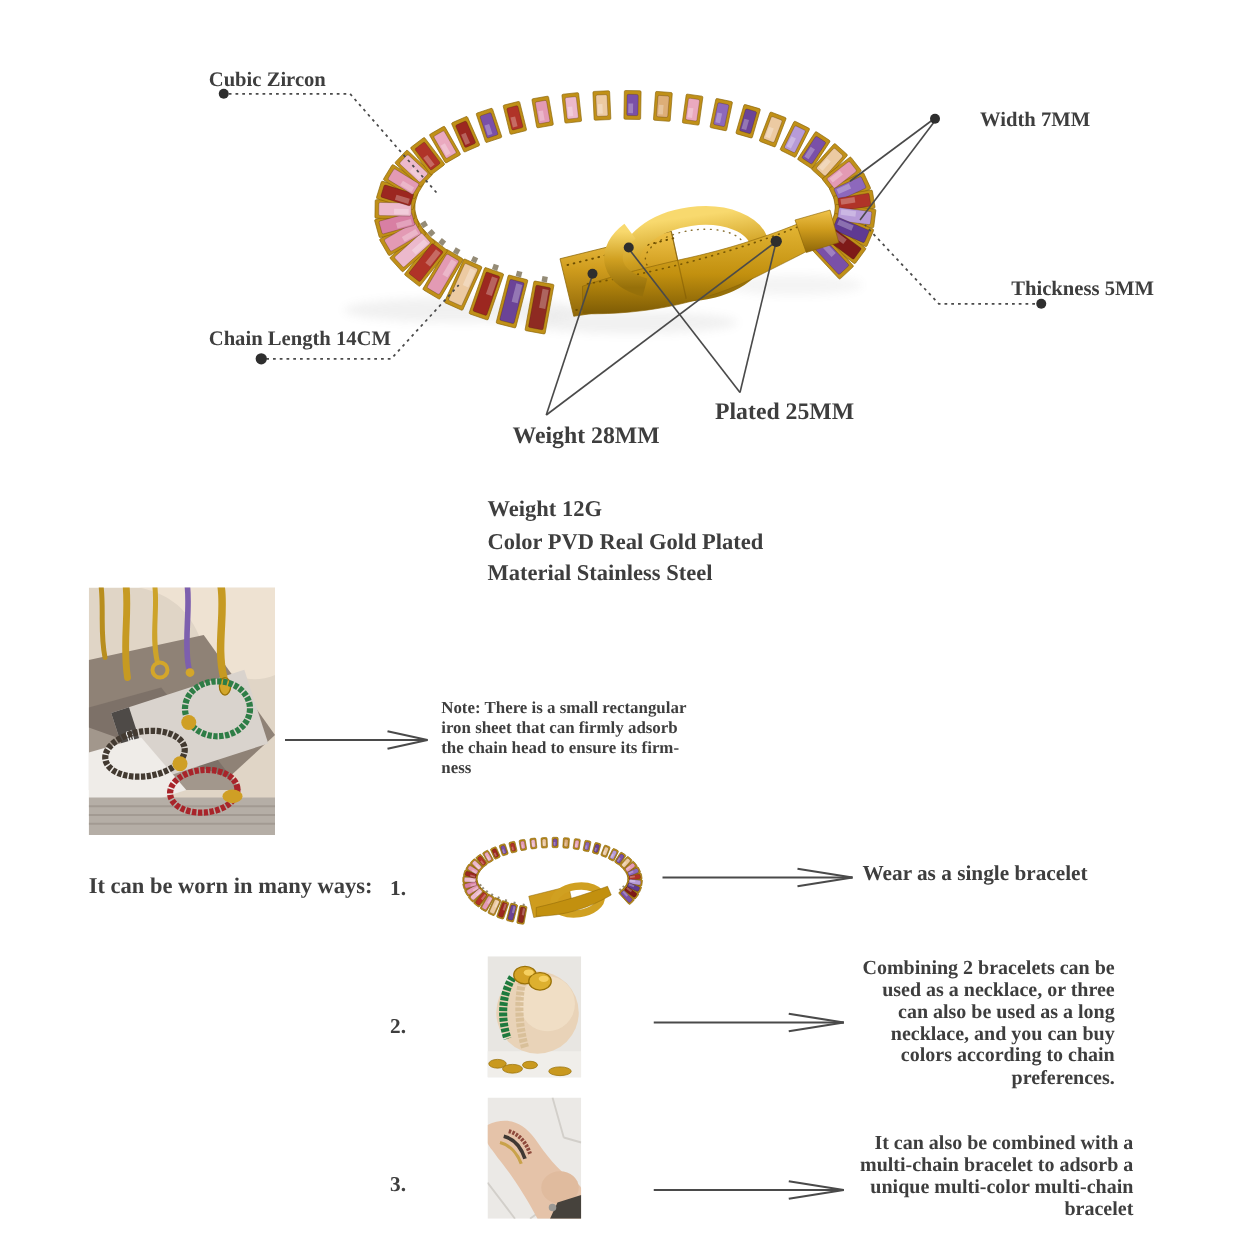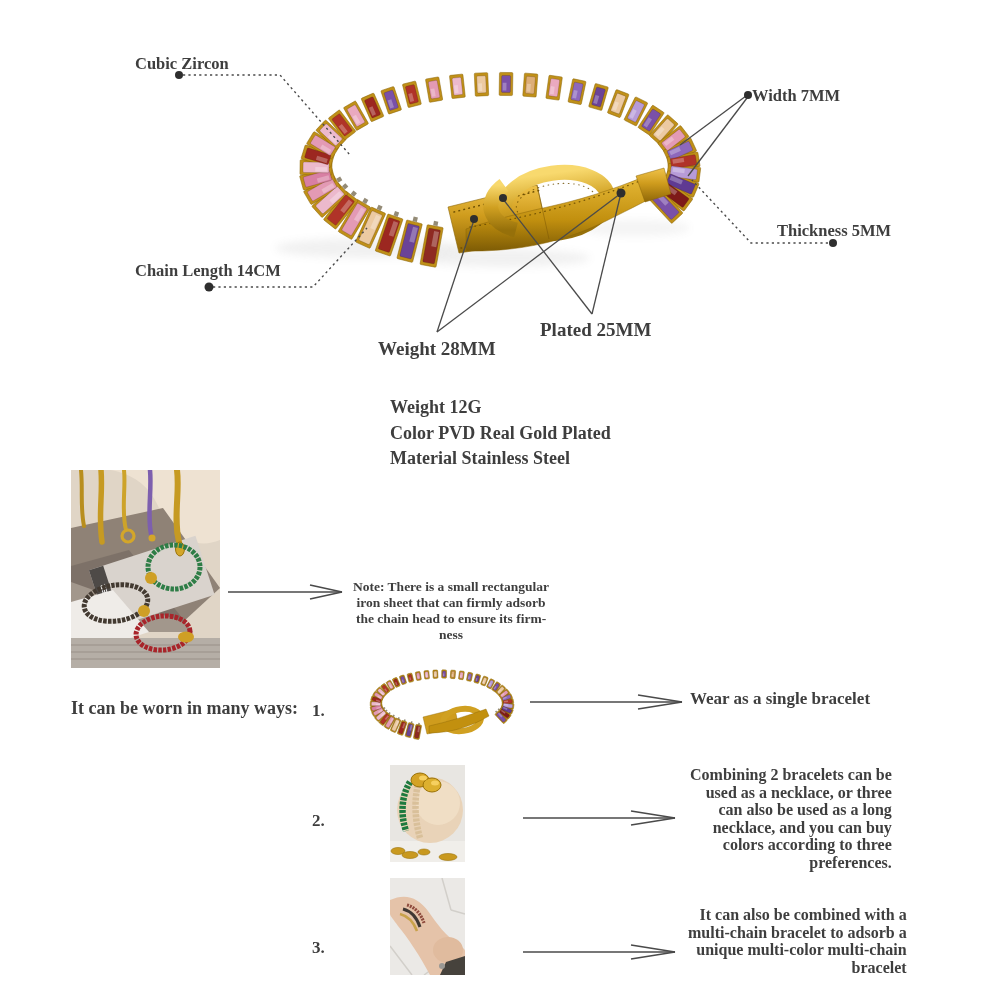--- a/index.html
+++ b/index.html
@@ -1,23 +1,23 @@
 <!DOCTYPE html>
 <html><head>
 <meta charset="utf-8">
 <style>
   html,body{margin:0;padding:0;background:#fff;}
   .canvas{position:relative;width:1000px;height:1000px;background:#ffffff;overflow:hidden;
           font-family:"Liberation Serif","DejaVu Serif",serif;color:#3e3e3e;}
   svg{display:block;}
   .abs{position:absolute;}
-  .lbl{position:absolute;font-weight:bold;white-space:nowrap;font-size:16.5px;color:#3e3e3e;}
+  .lbl{position:absolute;font-weight:bold;white-space:nowrap;font-size:16.5px;color:#3e3e3e;margin-left:32px;}
   .lbl-big{font-size:19px;}
   .specs{position:absolute;left:390px;top:395px;font-weight:bold;font-size:18px;line-height:25.5px;white-space:nowrap;}
-  .note{position:absolute;left:353px;top:579px;font-weight:bold;font-size:13.5px;line-height:16px;white-space:nowrap;text-align:center;}
+  .note{position:absolute;left:353px;top:558px;font-weight:bold;font-size:13.5px;line-height:16px;white-space:nowrap;}
   .intro{position:absolute;left:71px;top:698px;font-weight:bold;font-size:18px;white-space:nowrap;}
   .num{position:absolute;left:312px;font-weight:bold;font-size:17px;}
   .wear{position:absolute;left:690px;top:689px;font-weight:bold;font-size:17px;white-space:nowrap;}
   .para{position:absolute;font-weight:bold;font-size:16px;line-height:17.5px;white-space:nowrap;text-align:right;}
   .para2{left:690px;top:766px;}
   .para3{left:688px;top:906px;}
 </style>
 </head>
 <body>
 
@@ -426,21 +426,21 @@
       </g>
     </svg>
 
   <div class="wear">Wear as a single bracelet</div>
 
   <div class="para para2">
     <div>Combining 2 bracelets can be</div>
     <div>used as a necklace, or three</div>
     <div>can also be used as a long</div>
     <div>necklace, and you can buy</div>
-    <div>colors according to three</div>
+    <div>colors according to chain</div>
     <div>preferences.</div>
   </div>
 
   <div class="para para3">
     <div>It can also be combined with a</div>
     <div>multi-chain bracelet to adsorb a</div>
     <div>unique multi-color multi-chain</div>
     <div>bracelet</div>
   </div>
 

